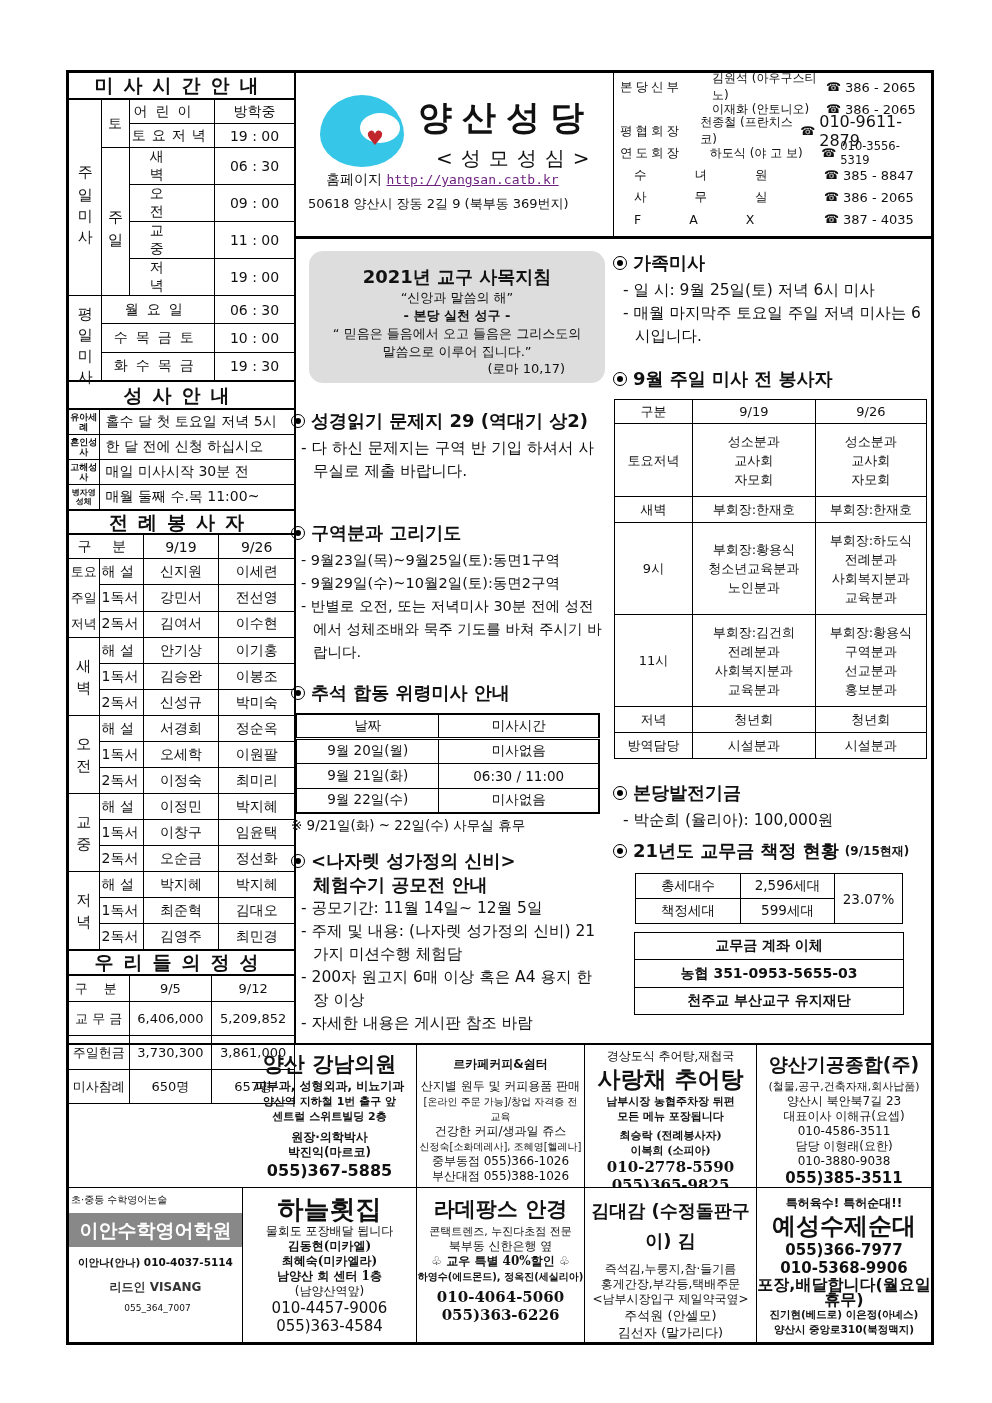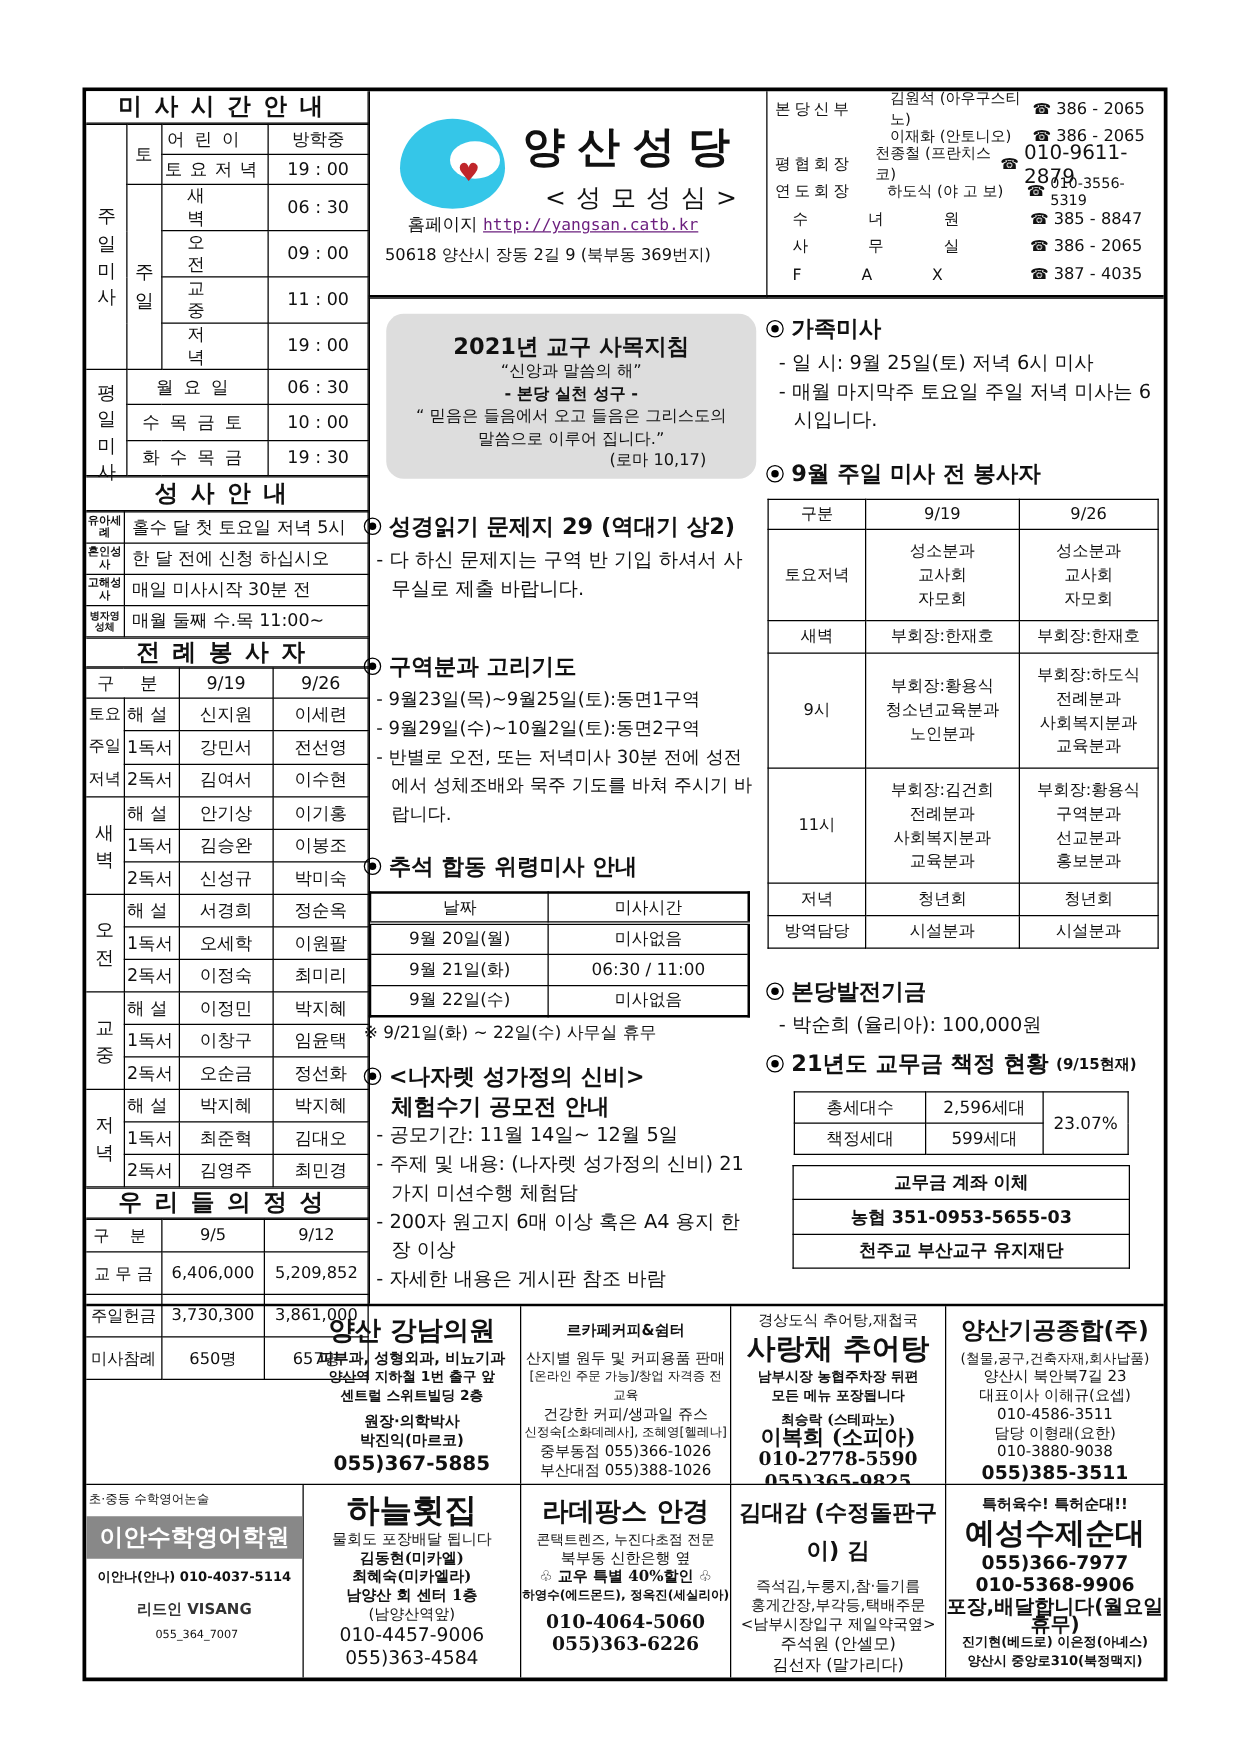--- a/index.html
+++ b/index.html
@@ -486,22 +486,22 @@
       <div class="l" style="font-size:10px">신정숙[소화데레사], 조혜영[헬레나]</div>
       <div class="l">중부동점 055)366-1026</div>
       <div class="l">부산대점 055)388-1026</div>
     </div>
 
     <div class="ad" style="left:516px;top:0;width:172px;height:142px">
       <div class="l" style="margin-top:4px;font-family:'DejaVu Serif',serif">경상도식 추어탕,재첩국</div>
       <div class="big" style="font-size:23px">사랑채 추어탕</div>
       <div class="l b" style="font-family:'DejaVu Serif',serif;font-size:11px">남부시장 농협주차장 뒤편</div>
       <div class="l b" style="font-family:'DejaVu Serif',serif;font-size:11px">모든 메뉴 포장됩니다</div>
-      <div class="l b" style="font-family:'DejaVu Serif',serif;font-size:11px;margin-top:4px">최승락 (스테파노)</div>
-      <div class="l b" style="font-family:'DejaVu Serif',serif;font-size:17px">이복희 (소피아)</div>
+      <div class="l b" style="font-family:'DejaVu Serif',serif;font-size:11px;margin-top:4px">최승락 (전례봉사자)</div>
+      <div class="l b" style="font-family:'DejaVu Serif',serif;font-size:11px">이복희 (소피아)</div>
       <div class="ph" style="font-family:'DejaVu Serif',serif">010-2778-5590</div>
       <div class="ph" style="font-family:'DejaVu Serif',serif">055)365-9825</div>
     </div>
 
     <div class="ad" style="left:688px;top:0;width:174px;height:142px;border-right:none">
       <div class="big" style="font-size:19px;margin-top:4px">양산기공종합(주)</div>
       <div class="l" style="font-size:11px">(철물,공구,건축자재,회사납품)</div>
       <div class="l">양산시 북안북7길 23</div>
       <div class="l">대표이사 이해규(요셉)</div>
       <div class="l">010-4586-3511</div>

